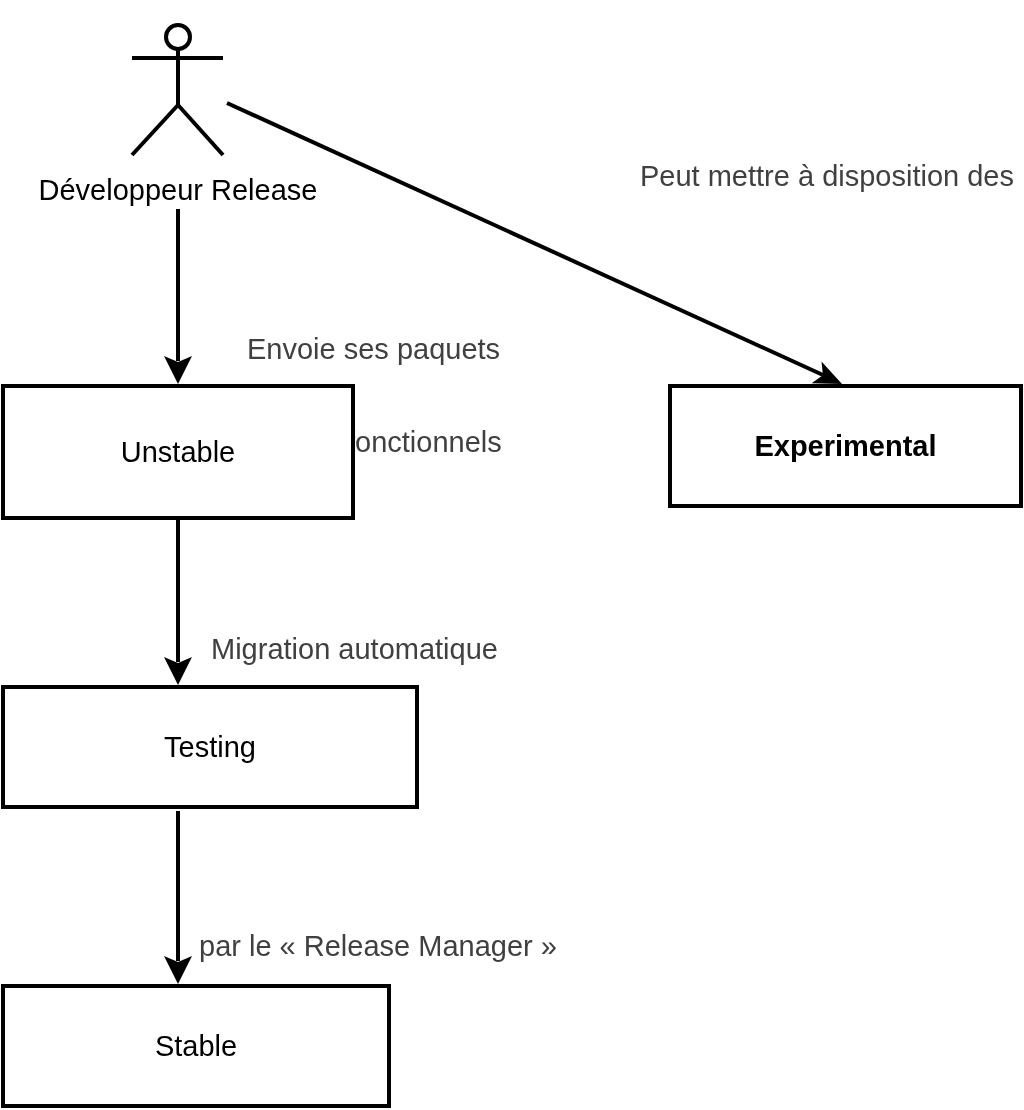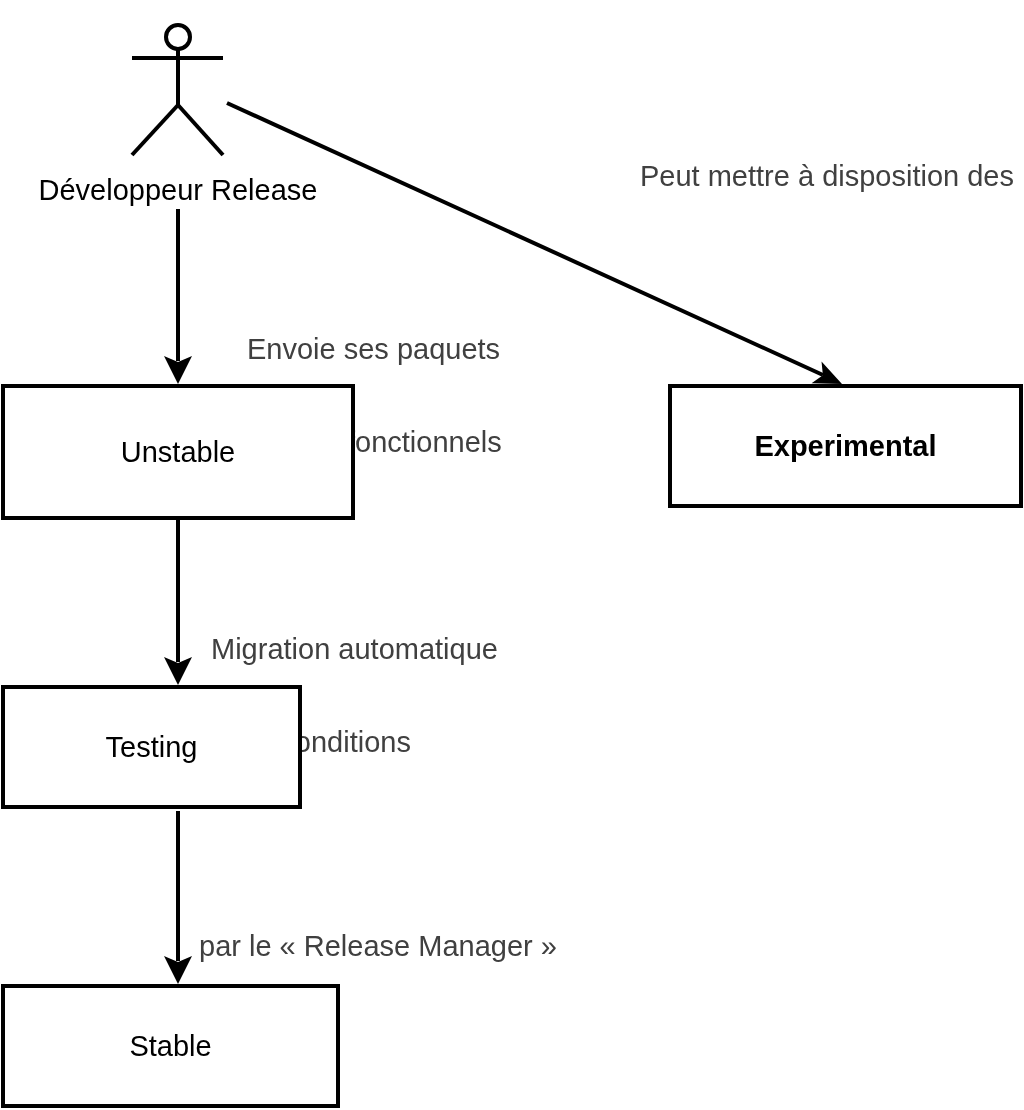--- a/index.html
+++ b/index.html
@@ -109,21 +109,21 @@
   </div>
 
   <div class="node" style="left:1px; top:384px; width:354px; height:136px;">
     <span>Unstable</span>
   </div>
 
   <div class="node" style="left:668px; top:384px; width:355px; height:124px;font-weight:bold;">
     <span>Experimental</span>
   </div>
 
-  <div class="node" style="left:1px; top:685px; width:301px; height:124px;">
+  <div class="node" style="left:1px; top:685px; width:418px; height:124px;">
     <span>Testing</span>
   </div>
 
-  <div class="node" style="left:1px; top:984px; width:339px; height:124px;">
+  <div class="node" style="left:1px; top:984px; width:390px; height:124px;">
     <span>Stable</span>
   </div>
 
 </div>
 
 </body></html>

